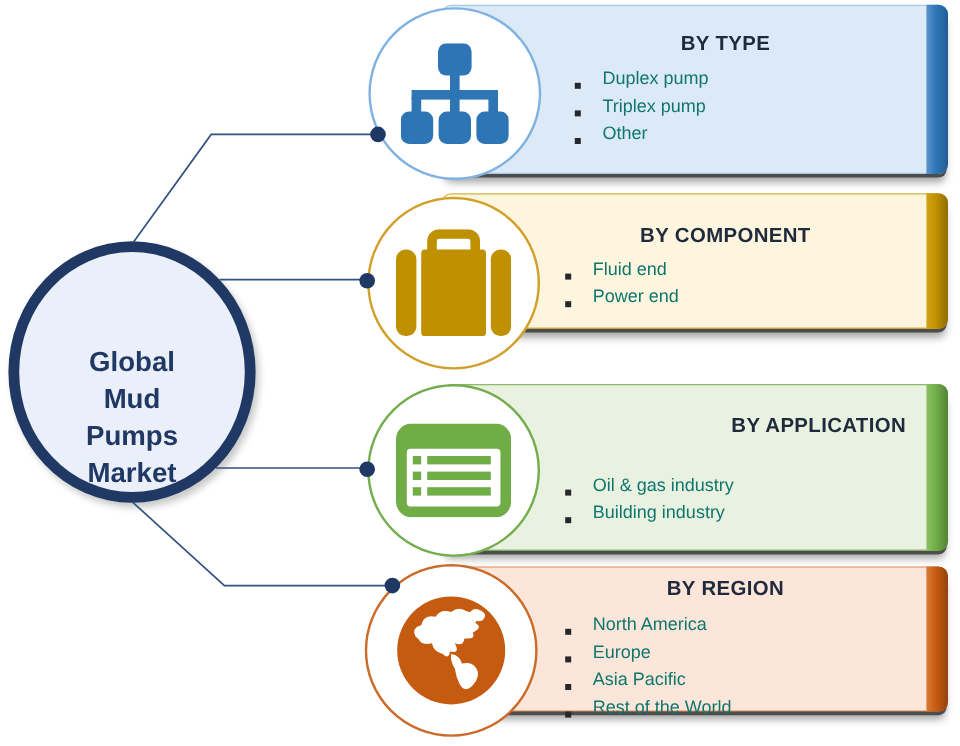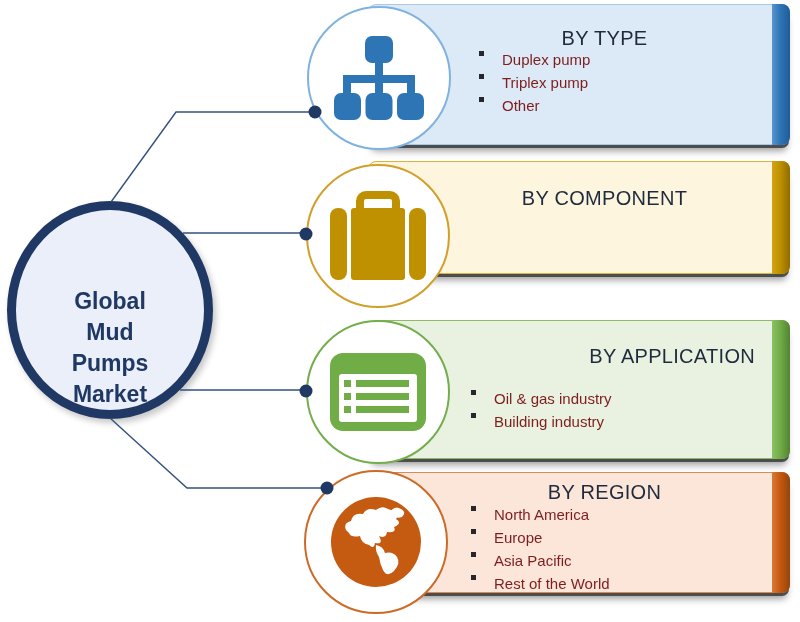--- a/index.html
+++ b/index.html
@@ -28,32 +28,32 @@
   .card0{top:4px;height:141px;background:#DCE9F6;border-color:#A9C7E6;}
   .card0 .bar{background:linear-gradient(to right,#5B94CC 0%,#2E75B6 45%,#1F5C97 100%);}
   .card1{top:161px;height:113px;background:#FDF5DE;border-color:#D8B43C;}
   .card1 .bar{background:linear-gradient(to right,#D2A416 0%,#BF9000 45%,#8F6C00 100%);}
   .card2{top:320px;height:139px;background:#E9F2E1;border-color:#8CBC68;}
   .card2 .bar{background:linear-gradient(to right,#8CC163 0%,#70AD47 45%,#538233 100%);}
   .card3{top:472px;height:121px;background:#FBE6D9;border-color:#D98A55;}
   .card3 .bar{background:linear-gradient(to right,#D97A35 0%,#C55A11 45%,#94430C 100%);}
   .seg-title{
     position:absolute;left:85px;right:34px;text-align:center;
-    font-weight:normal;font-size:20px;color:#1F2B3D;letter-spacing:.3px;white-space:nowrap;
+    font-weight:bold;font-size:17px;color:#1F2B3D;letter-spacing:.3px;white-space:nowrap;
   }
   .card0 .seg-title{top:22px;}
   .card1 .seg-title{top:25px;}
   .card2 .seg-title{top:24px;text-align:right;}
   .card3 .seg-title{top:8px;}
   .items{position:absolute;left:102px;right:26px;margin:0;padding:0;list-style:none;}
   .card0 .items{top:46px;left:110px;}
   .card1 .items{top:48px;}
   .card2 .items{top:69px;}
   .card3 .items{top:33px;}
-  .items li{display:flex;align-items:flex-start;height:23px;font-size:15px;color:#7f1d1d;white-space:nowrap;}
+  .items li{display:flex;align-items:flex-end;height:23px;font-size:15px;color:#0f766e;white-space:nowrap;}
   .blt{width:5px;height:5px;background:#26262C;margin-right:18px;flex:none;}
   
   .icircle{
     position:absolute;width:144px;height:144px;box-sizing:border-box;border-radius:50%;
     background:#ffffff;border:2px solid;z-index:3;
     display:flex;align-items:center;justify-content:center;
   }
   .ic0{left:307px;top:6px;border-color:#7FB2E0;}
   .ic1{left:306px;top:164px;border-color:#D0A02A;}
   .ic2{left:306px;top:320px;border-color:#74AD4D;}
@@ -114,20 +114,30 @@
         <rect x="0" y="57" width="27" height="27" rx="7"></rect>
         <rect x="31.5" y="57" width="27" height="27" rx="7"></rect>
         <rect x="63" y="57" width="27" height="27" rx="7"></rect>
       </g>
     </svg>
   </div>
 
   <div class="card card1">
     <div class="bar"></div>
     <div class="seg-title">BY COMPONENT</div>
+    <ul class="items">
+      <li>
+          <span class="blt"></span>
+          <span>Fluid end</span>
+        </li>
+      <li>
+          <span class="blt"></span>
+          <span>Power end</span>
+        </li>
+    </ul>
   </div>
   <div class="icircle ic1">
     <svg width="96" height="90" viewBox="0 0 96 90">
       <rect x="30" y="4" width="36" height="22" rx="6" fill="none" stroke="#BF9000" stroke-width="8"></rect>
       <g fill="#BF9000">
         <rect x="0" y="17" width="17" height="72" rx="8"></rect>
         <rect x="21" y="17" width="54" height="72" rx="3"></rect>
         <rect x="79" y="17" width="17" height="72" rx="8"></rect>
       </g>
     </svg>

